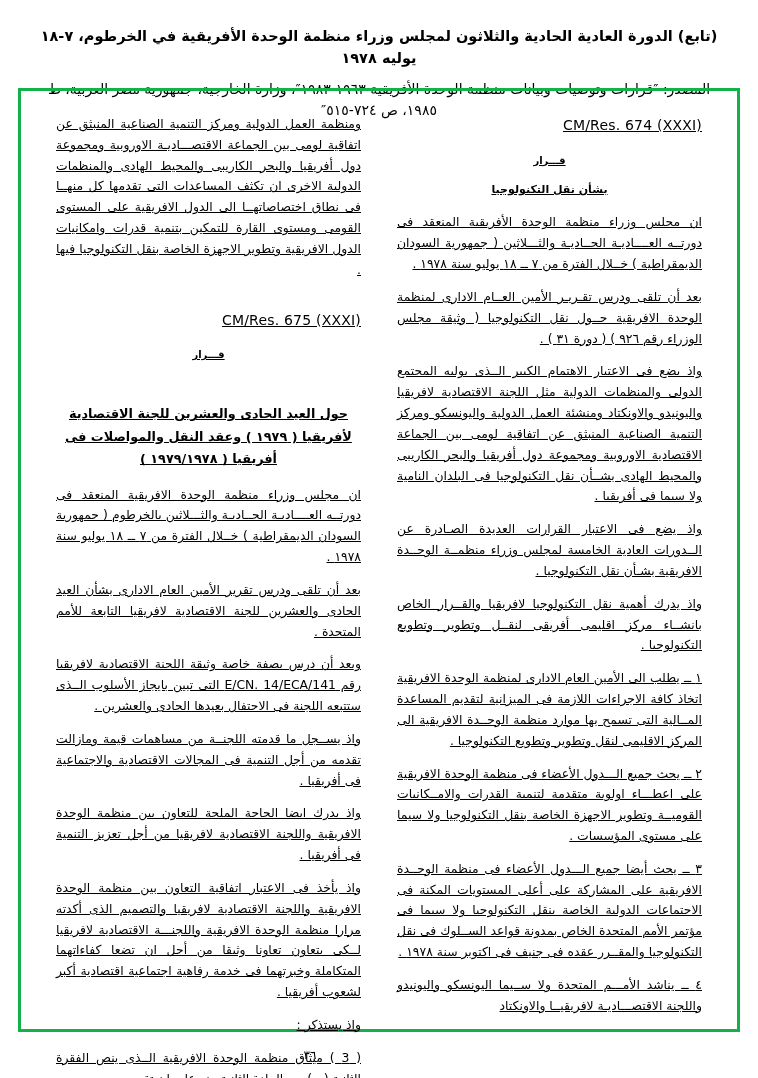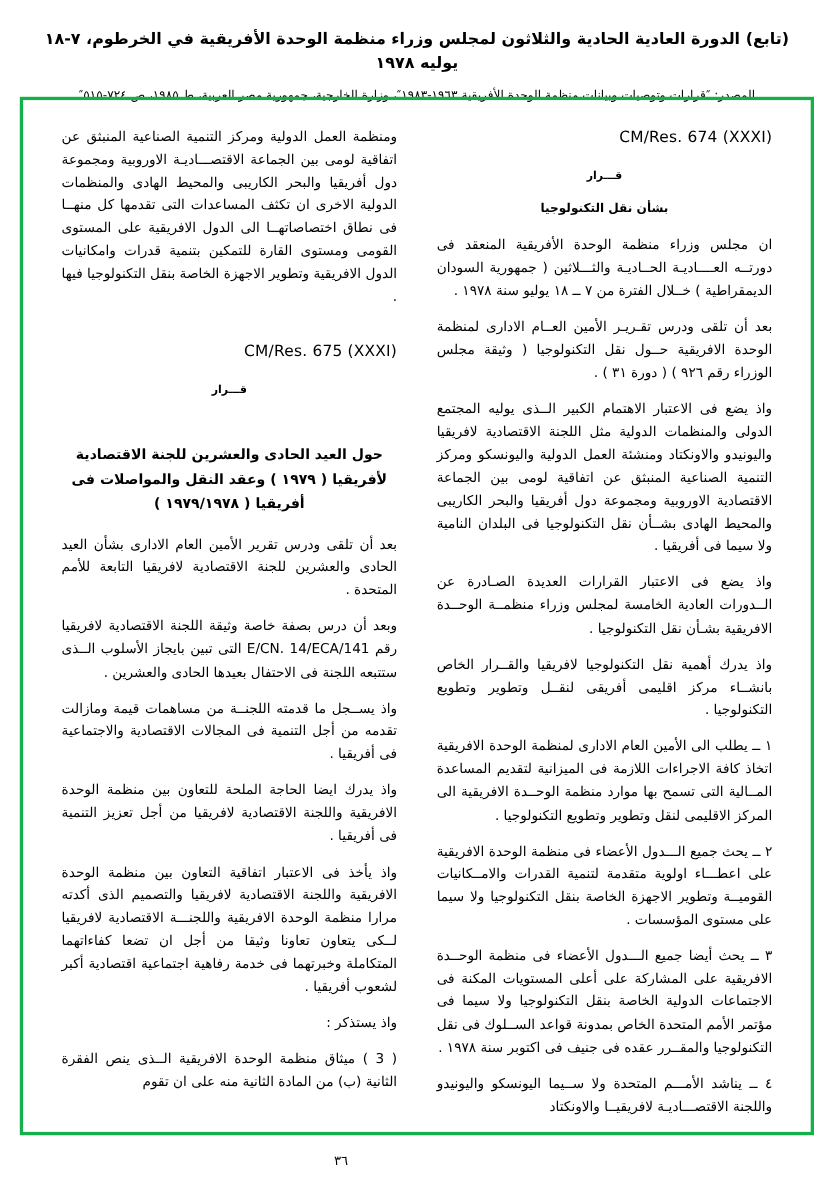--- a/index.html
+++ b/index.html
@@ -25,21 +25,21 @@
     padding: 26px 34px 0 34px;
     text-align: center;
   }
   .header-title {
     font-size: 14.5px;
     font-weight: bold;
     line-height: 1.5;
     letter-spacing: 0px;
   }
   .header-source {
-    font-size: 11px;
+    font-size: 14px;
     margin-top: 9px;
     line-height: 1.5;
   }
   .frame {
     position: absolute;
     top: 88px;
     left: 18px;
     width: 722px;
     height: 944px;
     border: 3px solid #14b14b;
@@ -54,20 +54,21 @@
     display: flex;
     flex-direction: row;
     box-sizing: border-box;
     padding: 14px 22px 10px 22px;
   }
   .col {
     width: 50%;
     box-sizing: border-box;
     font-size: 12.4px;
     line-height: 1.62;
+    text-decoration: underline;
   }
   .col-right {
     padding-left: 18px;
     padding-right: 4px;
   }
   .col-left {
     padding-right: 18px;
     padding-left: 4px;
   }
   .res-id {
@@ -152,20 +153,21 @@
 
       <div class="res-id" style="margin-top:28px;">CM/Res. 675 (XXXI)</div>
       <div class="qarar">قـــرار</div>
 
       <div class="subject-multi">
         <div>حول العيد الحادى والعشرين للجنة الاقتصادية</div>
         <div>لأفريقيا ( ١٩٧٩ ) وعقد النقل والمواصلات فى</div>
         <div>أفريقيا ( ١٩٧٩/١٩٧٨ )</div>
       </div>
 
+      <p class="para">ان مجلس وزراء منظمة الوحدة الافريقية المنعقد فى دورتــه العــــاديـة الحــاديـة والثـــلاثين بالخرطوم ( جمهورية السودان الديمقراطية ) خــلال الفترة من ٧ ــ ١٨ يوليو سنة ١٩٧٨ .</p>
       <p class="para">بعد أن تلقى ودرس تقرير الأمين العام الادارى بشأن العيد الحادى والعشرين للجنة الاقتصادية لافريقيا التابعة للأمم المتحدة .</p>
       <p class="para">وبعد أن درس بصفة خاصة وثيقة اللجنة الاقتصادية لافريقيا رقم E/CN. 14/ECA/141 التى تبين بايجاز الأسلوب الــذى ستتبعه اللجنة فى الاحتفال بعيدها الحادى والعشرين .</p>
       <p class="para">واذ يســجل ما قدمته اللجنــة من مساهمات قيمة ومازالت تقدمه من أجل التنمية فى المجالات الاقتصادية والاجتماعية فى أفريقيا .</p>
       <p class="para">واذ يدرك ايضا الحاجة الملحة للتعاون بين منظمة الوحدة الافريقية واللجنة الاقتصادية لافريقيا من أجل تعزيز التنمية فى أفريقيا .</p>
       <p class="para">واذ يأخذ فى الاعتبار اتفاقية التعاون بين منظمة الوحدة الافريقية واللجنة الاقتصادية لافريقيا والتصميم الذى أكدته مرارا منظمة الوحدة الافريقية واللجنـــة الاقتصادية لافريقيا لــكى يتعاون تعاونا وثيقا من أجل ان تضعا كفاءاتهما المتكاملة وخبرتهما فى خدمة رفاهية اجتماعية اقتصادية أكبر لشعوب أفريقيا .</p>
       <p class="para">واذ يستذكر :</p>
       <p class="para">( 3 ) ميثاق منظمة الوحدة الافريقية الــذى ينص الفقرة الثانية (ب) من المادة الثانية منه على ان تقوم</p>
     </div>
 
   </div>

